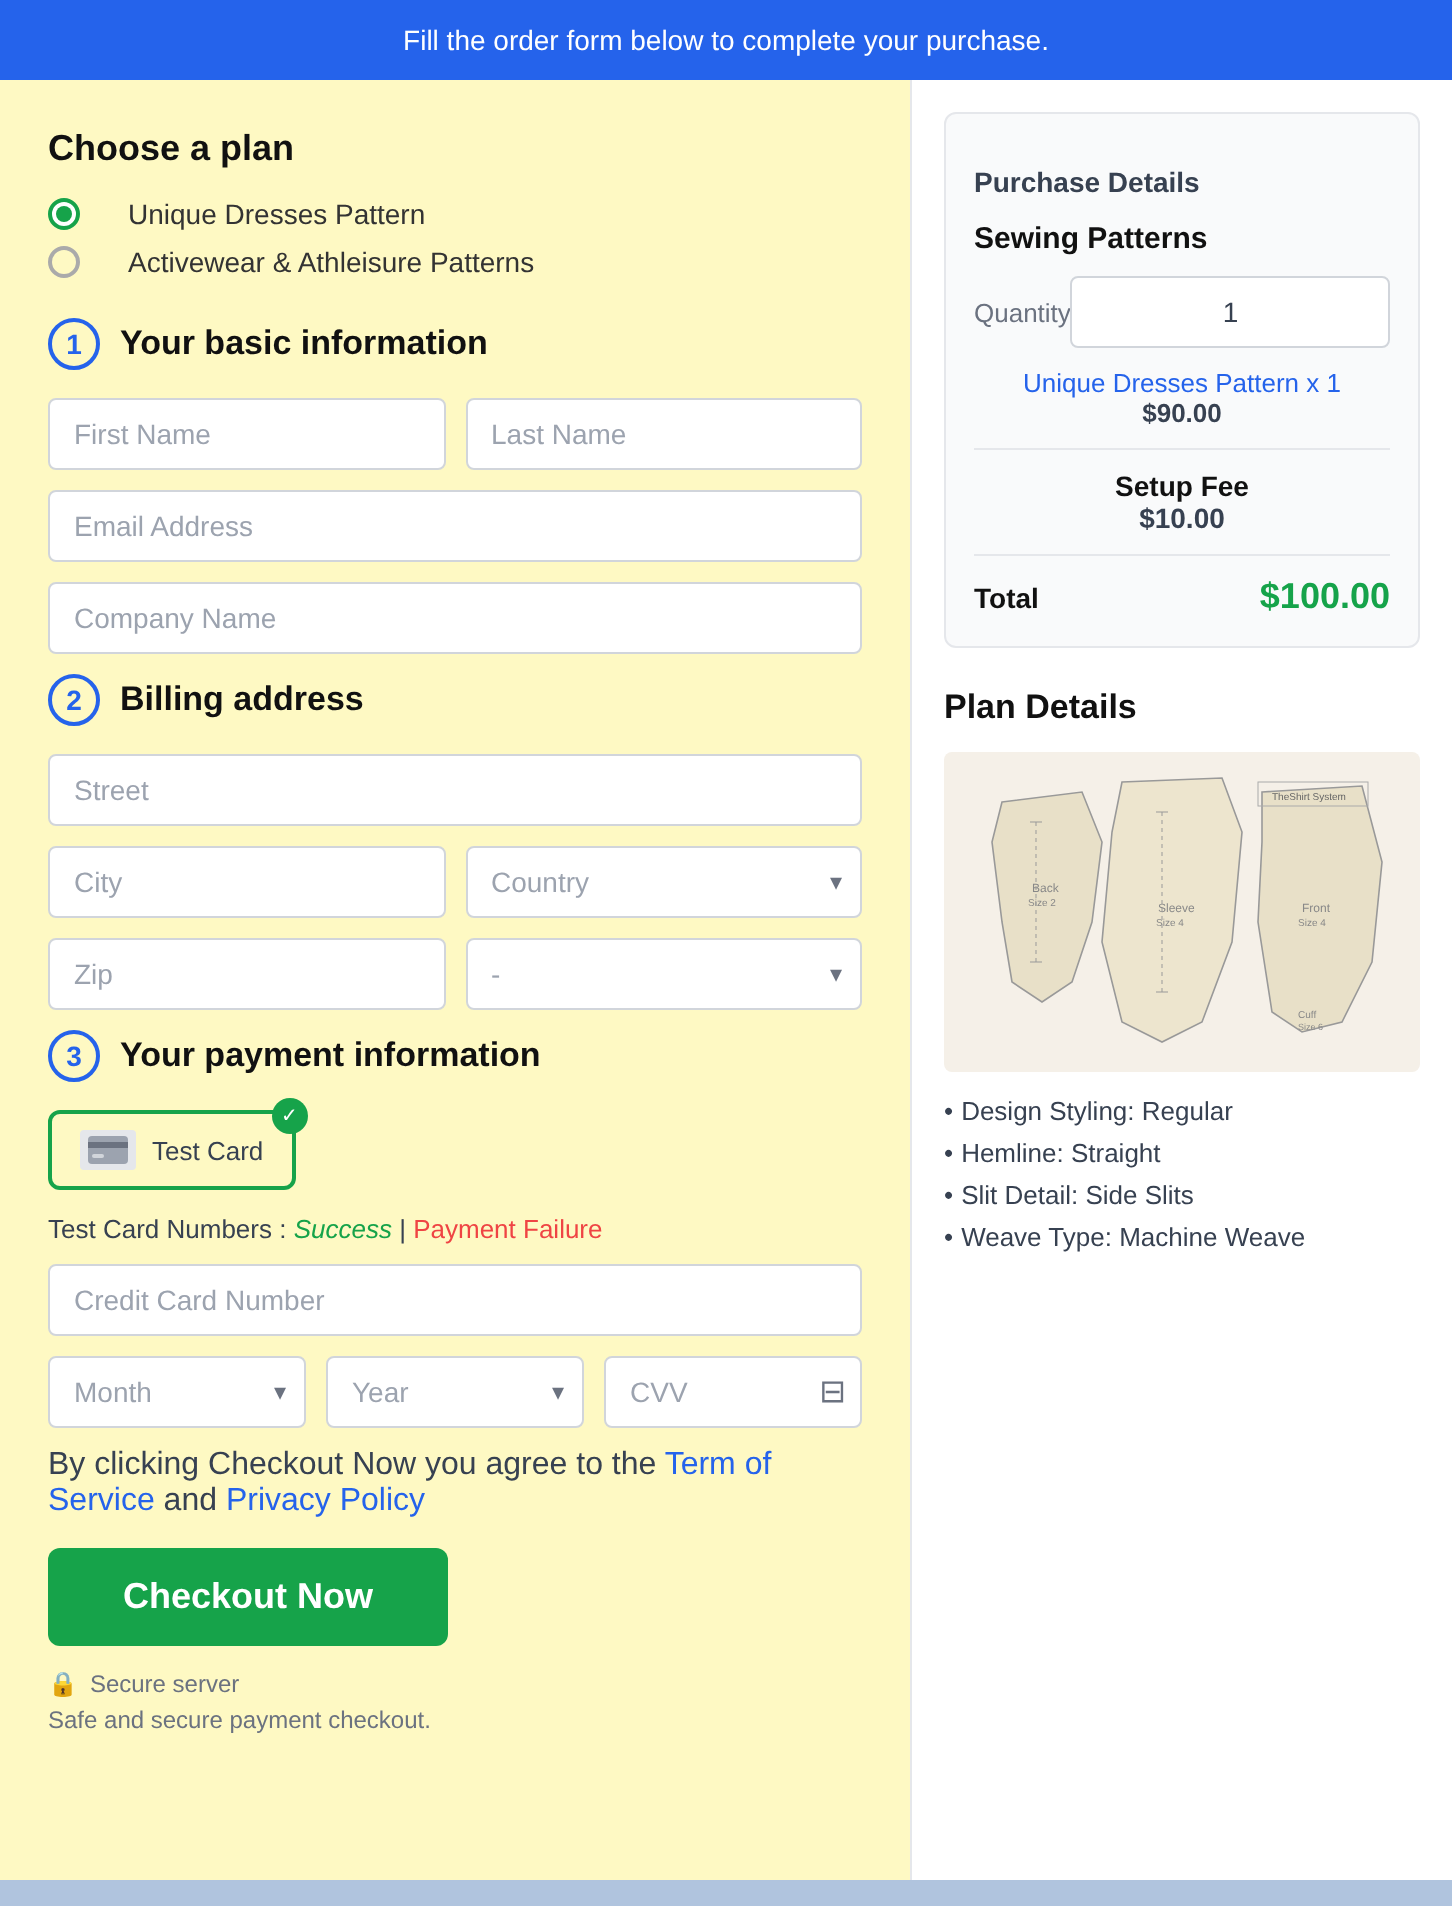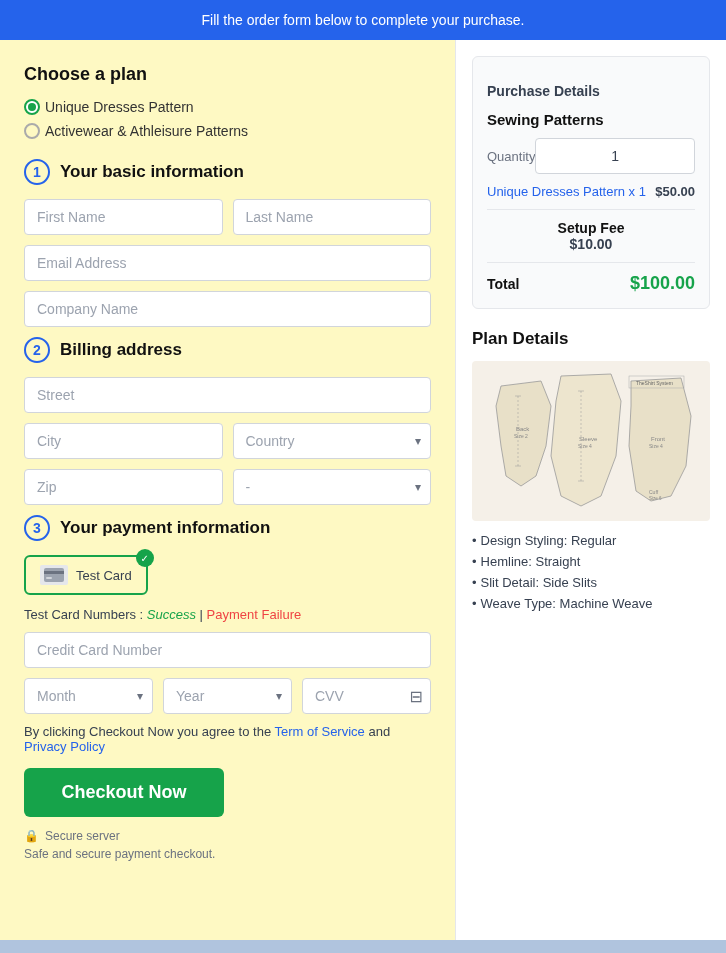--- a/index.html
+++ b/index.html
@@ -45,21 +45,21 @@
       font-size: 18px;
       font-weight: bold;
       margin-bottom: 14px;
       color: #111;
     }
     .plan-section {
       margin-bottom: 20px;
     }
     .plan-option {
       display: flex;
-      gap: 5px;
+      gap: 24px;
       margin-bottom: 8px;
       font-size: 14px;
       color: #333;
     }
     .radio-circle {
       width: 16px;
       height: 16px;
       border-radius: 50%;
       border: 2px solid #aaa;
       display: inline-block;
@@ -214,21 +214,21 @@
     }
     .cvv-icon {
       position: absolute;
       right: 8px;
       top: 50%;
       transform: translateY(-50%);
       color: #6b7280;
       font-size: 16px;
     }
     .terms-text {
-      font-size: 13px;
+      font-size: 16px;
       color: #374151;
       margin-bottom: 14px;
       margin-top: 4px;
     }
     .terms-text a {
       color: #2563eb;
       text-decoration: none;
     }
     .checkout-button {
       background: #16a34a;
@@ -297,20 +297,21 @@
       font-size: 14px;
       text-align: center;
     }
     .item-row {
       display: flex;
       justify-content: space-between;
       align-items: center;
       margin-bottom: 10px;
       padding-bottom: 10px;
       border-bottom: 1px solid #e5e7eb;
+      flex-direction: column;
     }
     .item-name {
       font-size: 13px;
       color: #2563eb;
     }
     .item-price {
       font-size: 13px;
       color: #374151;
       font-weight: 600;
     }
@@ -551,21 +552,21 @@
         <div class="purchase-details-title">Purchase Details</div>
         <div class="sewing-patterns-title">Sewing Patterns</div>
 
         <div class="quantity-row">
           <span class="quantity-label">Quantity</span>
           <input class="quantity-input" type="text" value="1" style="">
         </div>
 
         <div class="item-row">
           <span class="item-name">Unique Dresses Pattern x 1</span>
-          <span class="item-price">$50.00</span>
+          <span class="item-price">$90.00</span>
         </div>
 
         <div class="setup-row">
           <span class="setup-label">Setup Fee</span>
           <span class="setup-price">$10.00</span>
         </div>
 
         <div class="total-row">
           <span class="total-label">Total</span>
           <span class="total-price">$100.00</span>

